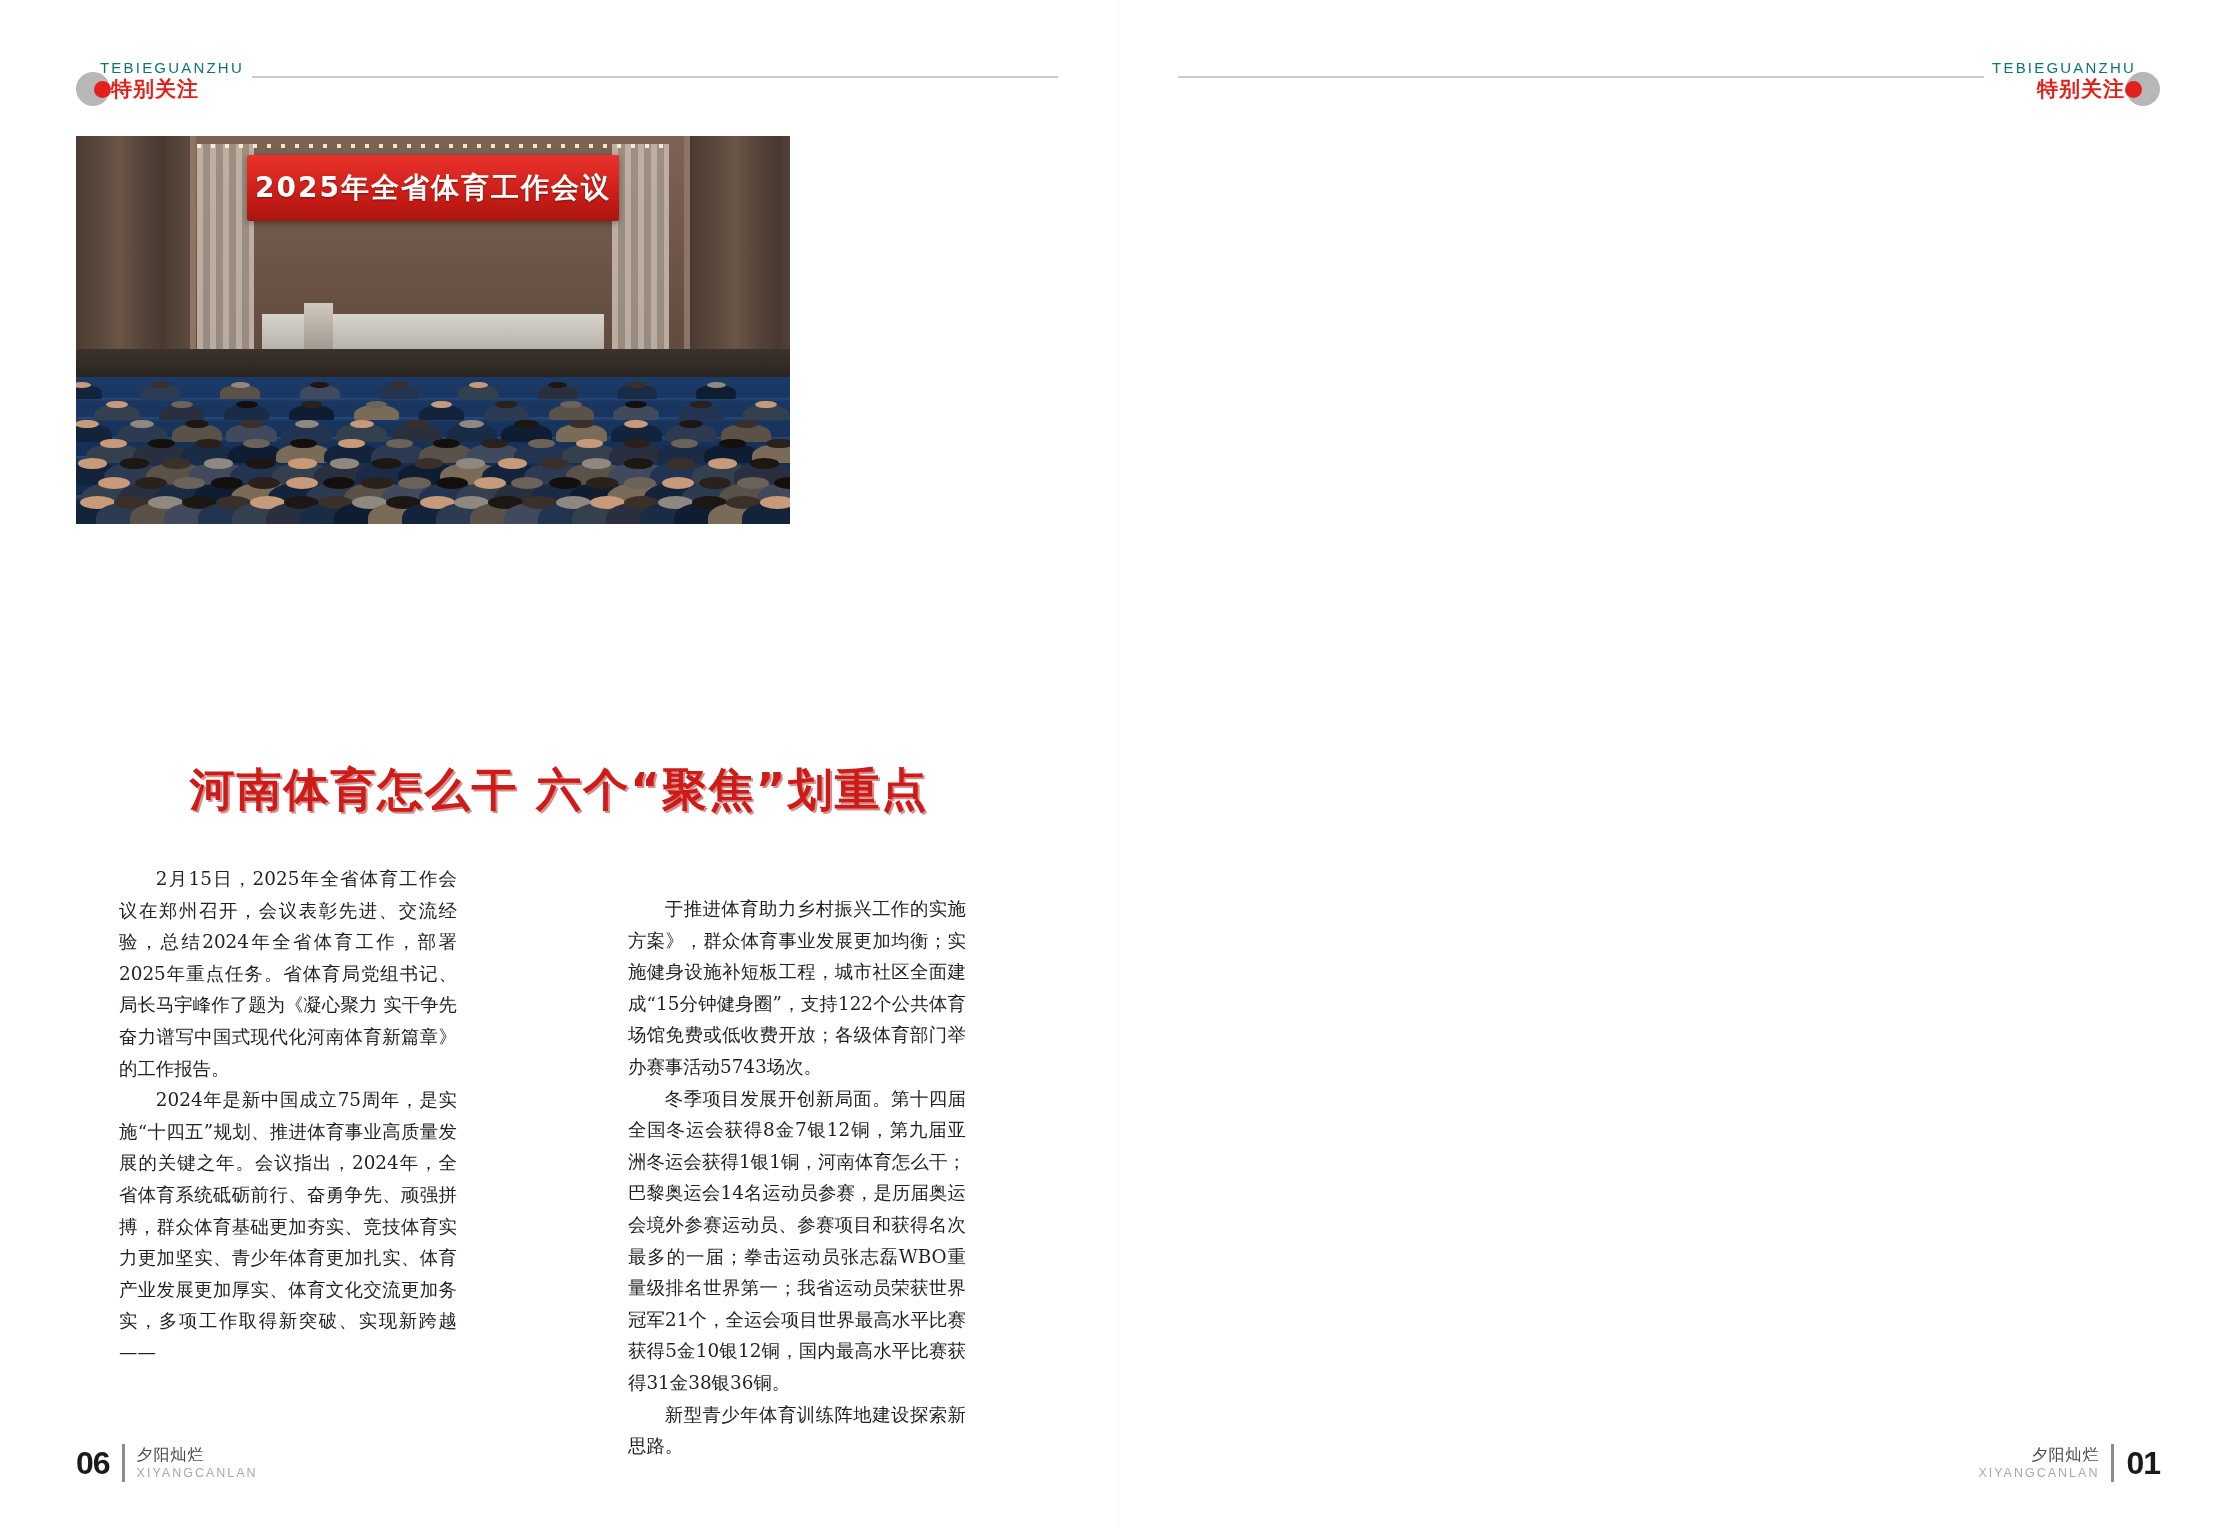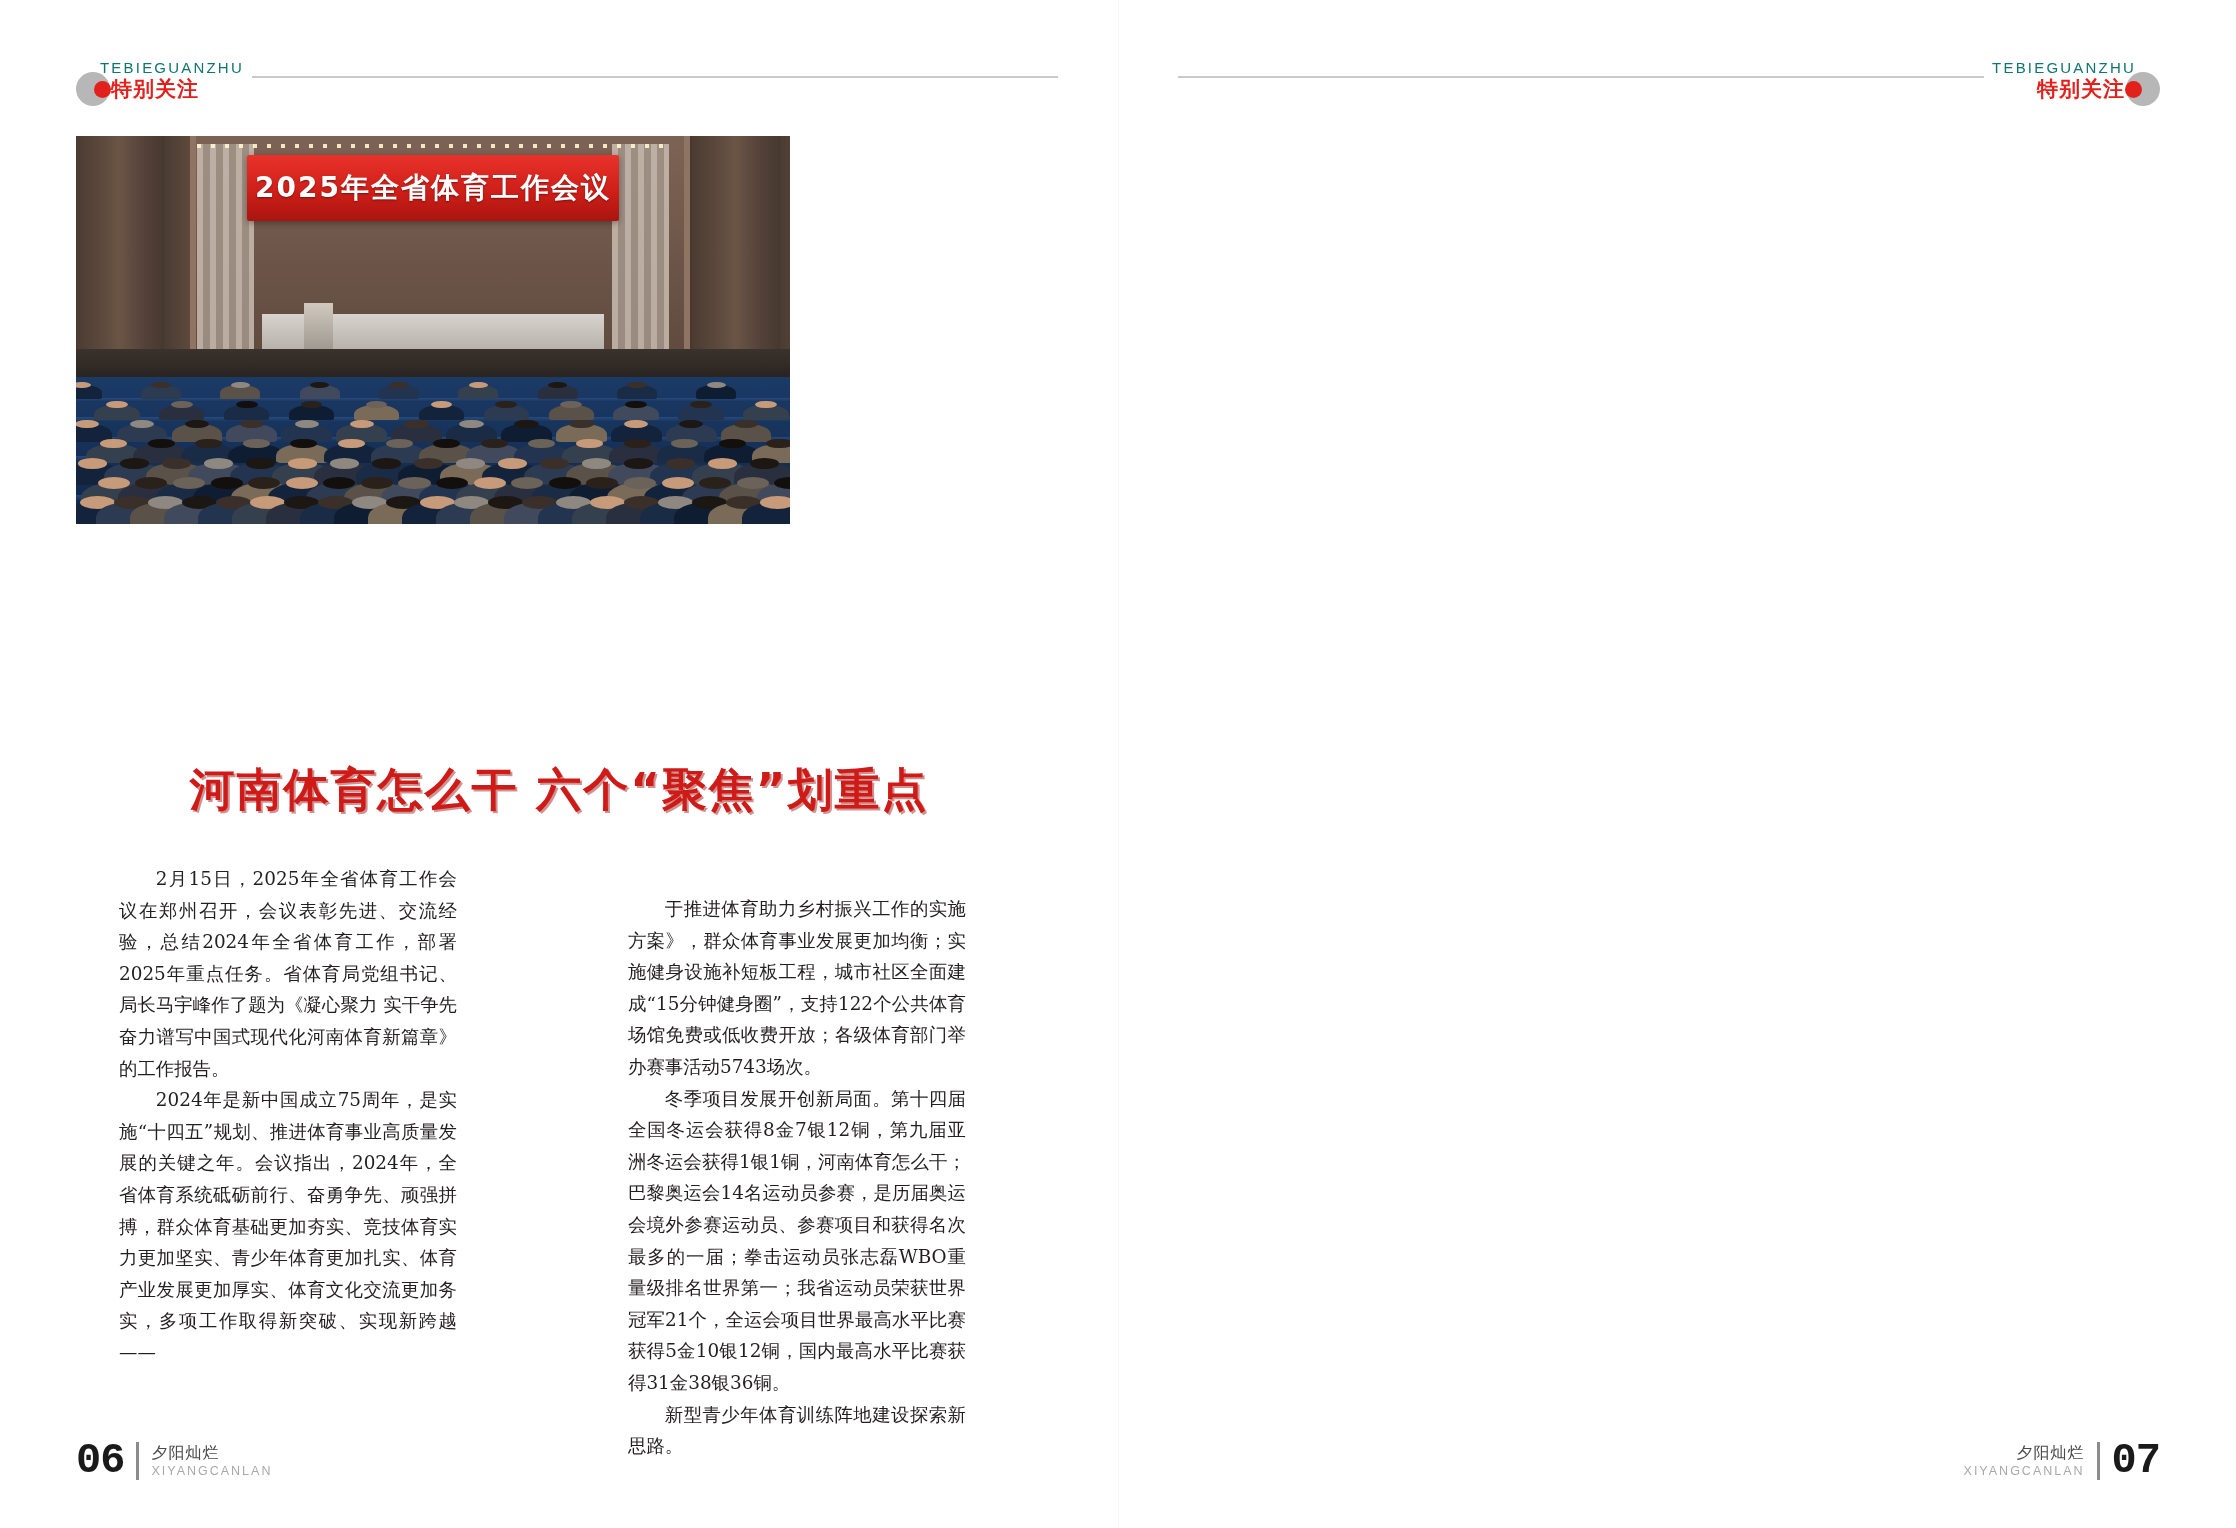--- a/index.html
+++ b/index.html
@@ -213,23 +213,23 @@
     position: absolute;
     bottom: 46px;
     display: flex;
     align-items: center;
     gap: 12px;
   }
   .footer.left  { left: 76px; }
   .footer.right { right: 76px; flex-direction: row-reverse; }
 
   .ft-num {
-    font-family: Liberation Mono, monospace;
+    font-family: Liberation Sans, sans-serif;
     font-weight: bold;
-    font-size: 42px;
+    font-size: 32px;
     color: #1a1a1a;
     line-height: 1;
     letter-spacing: -1px;
   }
   .ft-bar {
     width: 3px; height: 38px;
     background: #8c8c8c;
   }
   .ft-txt { line-height: 1.15; }
   .footer.right .ft-txt { text-align: right; }
@@ -540,21 +540,21 @@
         <div class="rh-pinyin">TEBIEGUANZHU</div>
         <div class="rh-cnrow">
           <span class="rh-dot"></span>
           <span class="rh-cn">特别关注</span>
         </div>
       </div>
       <div class="rh-rule"></div>
     </div>
 
     <div class="footer right">
-      <span class="ft-num">07</span>
+      <span class="ft-num">01</span>
       <span class="ft-bar"></span>
       <span class="ft-txt">
         <div class="ft-cn">夕阳灿烂</div>
         <div class="ft-py">XIYANGCANLAN</div>
       </span>
     </div>
 
   </div>
 
   <div id="gutter"></div>

